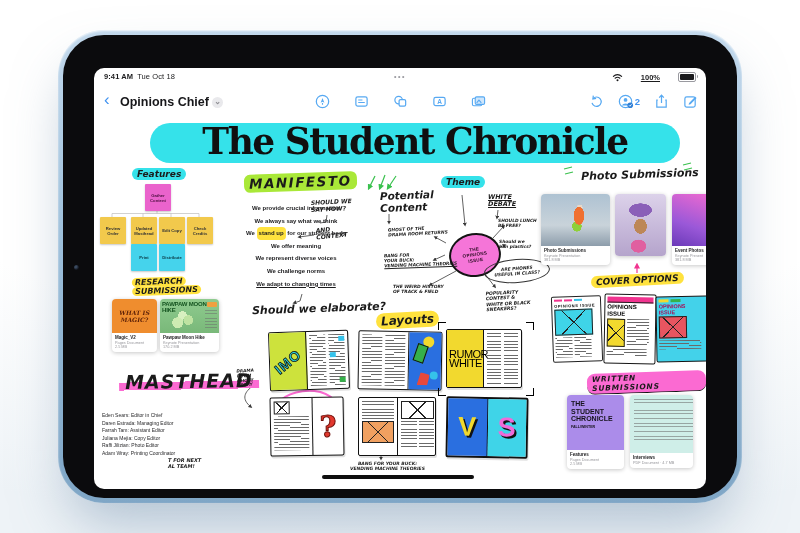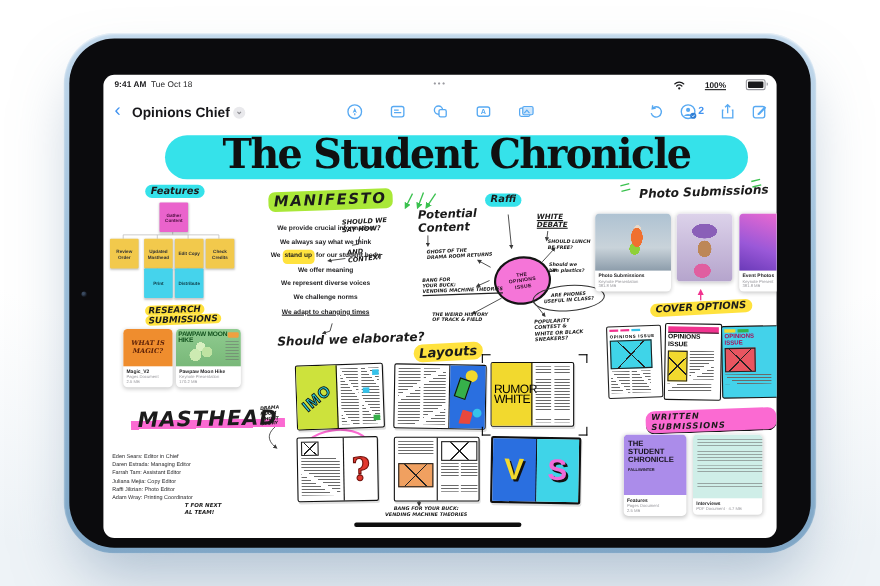--- a/index.html
+++ b/index.html
@@ -310,21 +310,21 @@
       <div class="abs hand scrib" style="left:222px;top:158px;font-size:6px;transform:rotate(-6deg);">
         <div>AND</div>
         <div>CONTEXT</div>
       </div>
       <div class="abs hand" style="left:158px;top:234px;font-size:11px;transform:rotate(-2deg);font-weight:600;">Should we elaborate?</div>
 
       <div class="abs hand scrib" style="left:286px;top:121px;font-size:10.5px;transform:rotate(-2deg);">
         <div>Potential</div>
         <div>Content</div>
       </div>
-      <div class="abs hand hl" style="left:347px;top:108px;background:#35e2ea;font-size:9px;">Raffi</div>
+      <div class="abs hand hl" style="left:347px;top:108px;background:#35e2ea;font-size:9px;">Theme</div>
       <div class="abs hand scrib" style="left:394px;top:126px;font-size:6.5px;text-decoration:underline;">
         <div>WHITE</div>
         <div>DEBATE</div>
       </div>
       <div class="abs" style="left:355px;top:165px;width:48px;height:40px;background:#f575d8;border:2.2px solid #141414;border-radius:50%;
            transform:rotate(-8deg);display:flex;flex-direction:column;align-items:center;justify-content:center;
            font-size:4.6px;font-weight:900;color:#2a0c22;line-height:5.4px;letter-spacing:.3px;">
         <span>THE</span>
         <span>OPINIONS</span>
         <span>ISSUE</span>

